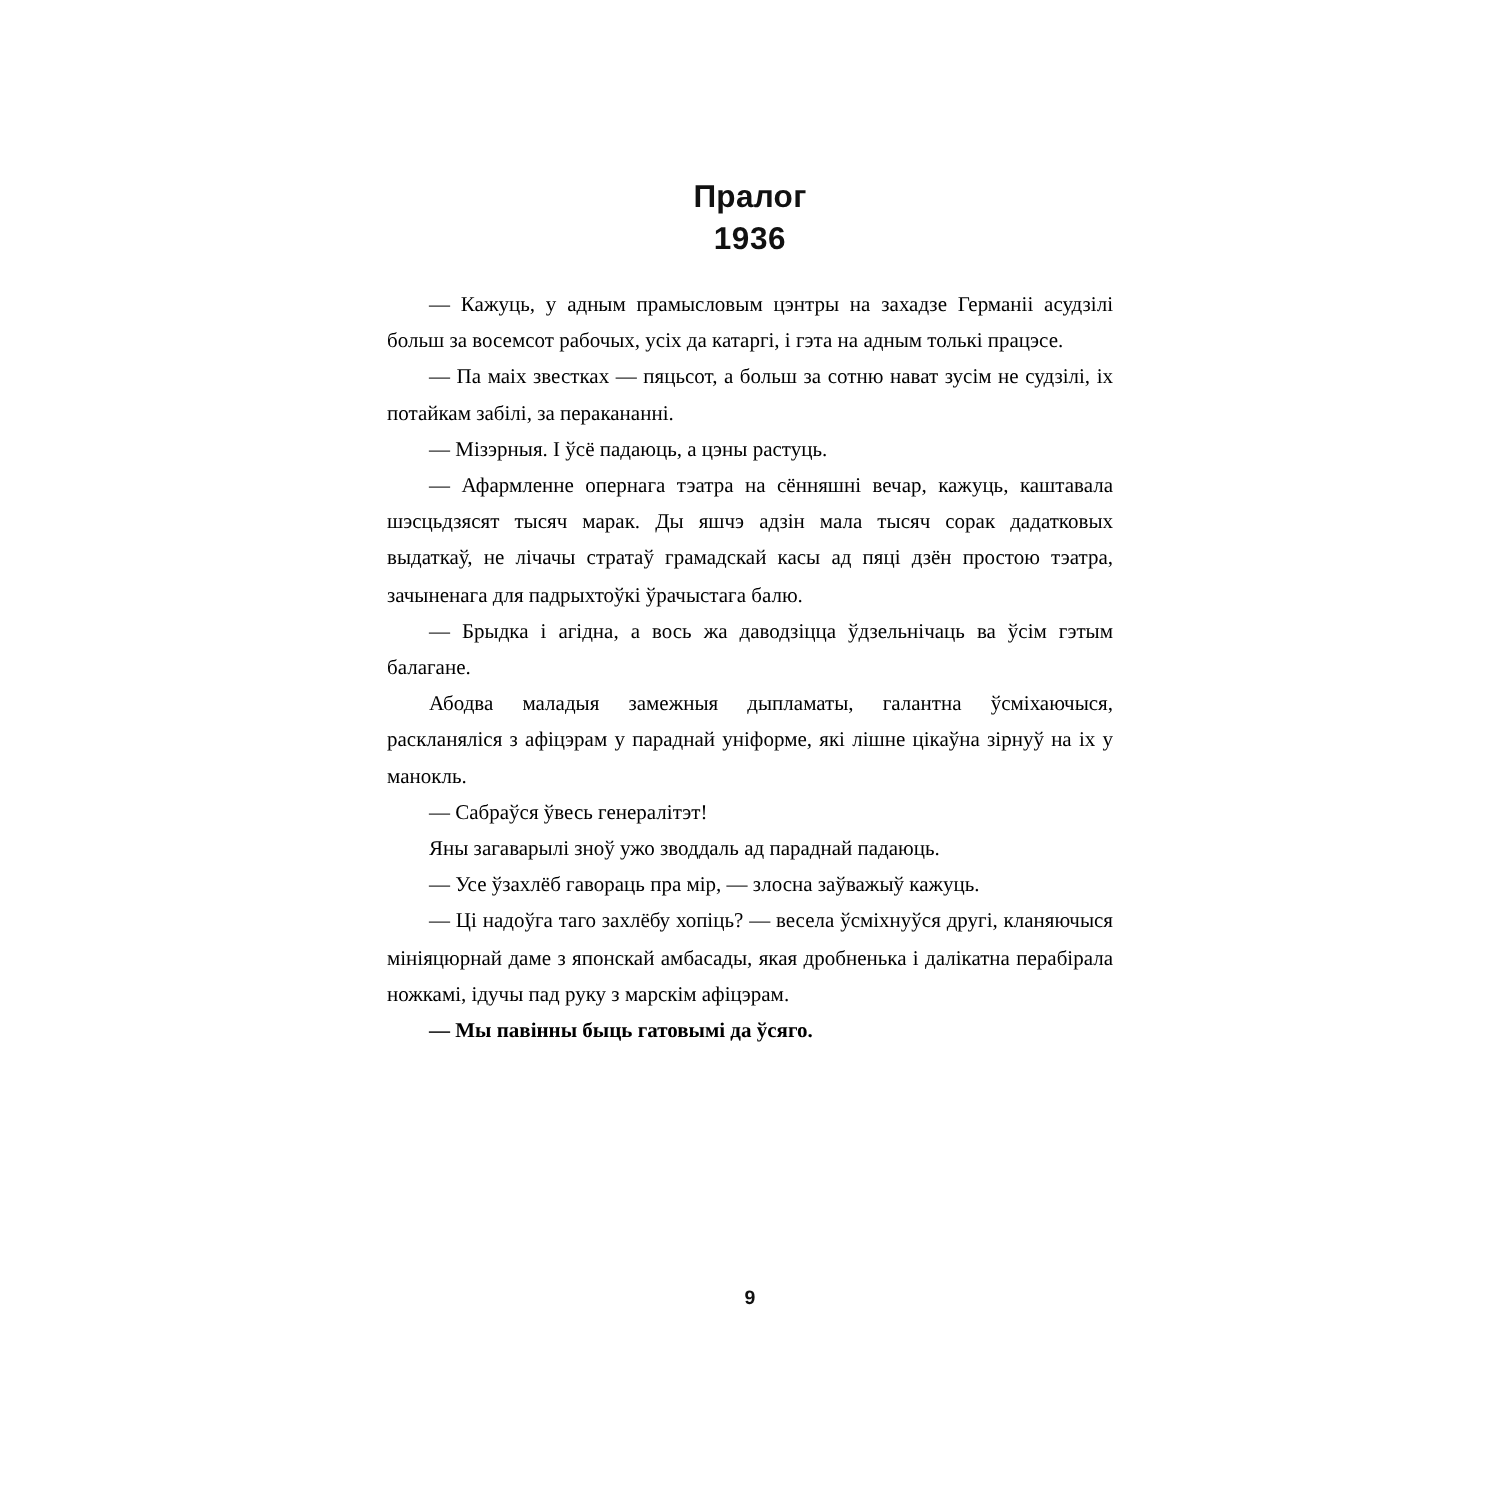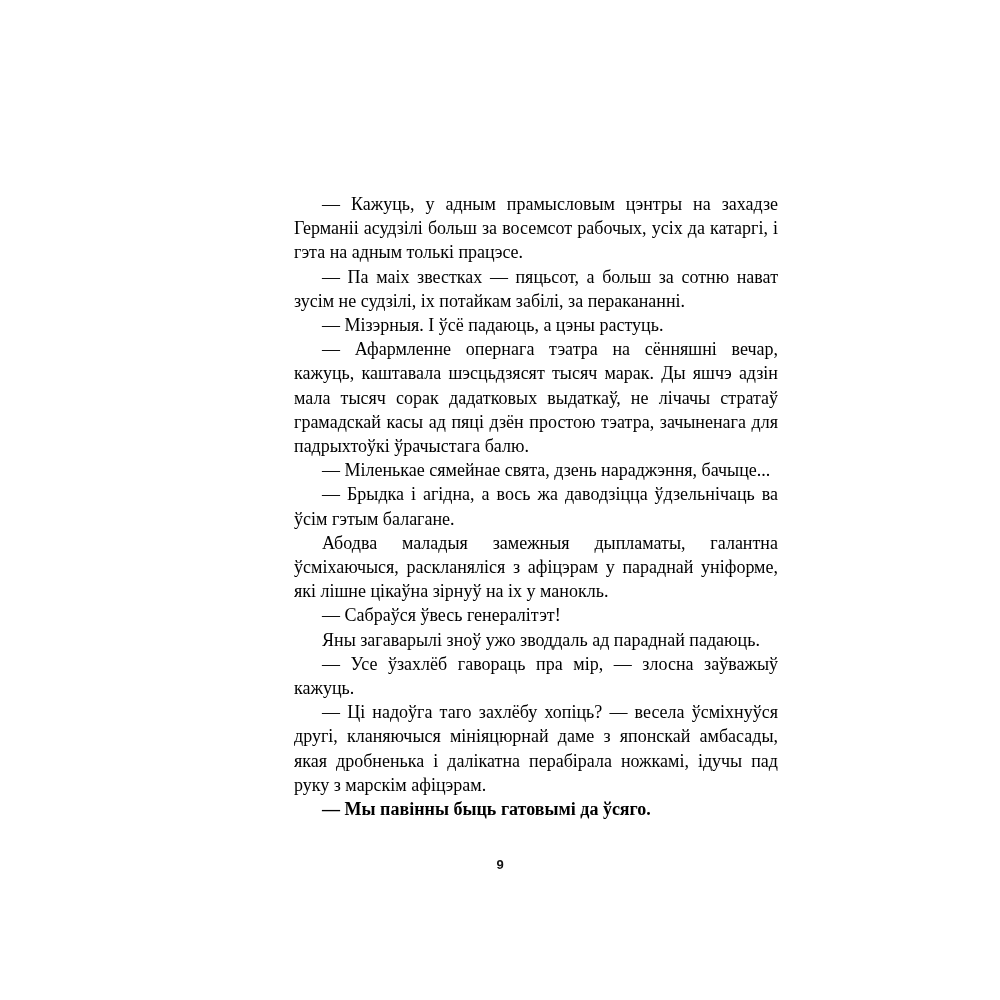--- a/index.html
+++ b/index.html
@@ -46,24 +46,23 @@
   }
 
   
   .textblock {
     position: absolute;
     left: 258px;
     top: 192px;
     width: 484px;
     text-align: justify;
     text-justify: inter-word;
-    font-size: 18px;
+    font-size: 14px;
     line-height: 24.2px;
     hyphens: manual;
-    margin-left: 36px;
     -webkit-hyphens: manual;
   }
   .textblock p {
     margin: 0;
     text-indent: 28px;
   }
   
   .textblock p:last-child {
     margin-bottom: 0;
     font-weight: bold;
@@ -81,27 +80,30 @@
     font-size: 13px;
     line-height: 16px;
     color: #111111;
   }
 </style>
 </head>
 <body>
 
 <div class="page">
 
+  <div class="heading">
+    <div class="title">Пралог</div>
+    <div class="subtitle">1936</div>
+  </div>
 
   <div class="textblock">
       <p>— Кажуць, у адным прамысловым цэнтры на захадзе Германіі асудзілі больш за восемсот рабочых, усіх да катаргі, і гэта на адным толькі працэсе.</p>
       <p>— Па маіх звестках — пяцьсот, а больш за сотню нават зусім не судзілі, іх потайкам забілі, за перакананні.</p>
       <p>— Мізэрныя. І ўсё падаюць, а цэны растуць.</p>
       <p>— Афармленне опернага тэатра на сённяшні вечар, кажуць, каштавала шэсцьдзясят тысяч марак. Ды яшчэ адзін мала тысяч сорак дадатковых выдаткаў, не лічачы стратаў грамадскай касы ад пяці дзён простою тэатра, зачыненага для падрыхтоўкі ўрачыстага балю.</p>
-      <p>— Міленькае сямейнае свята, дзень нараджэння, бачыце...</p>
       <p>— Брыдка і агідна, а вось жа даводзіцца ўдзельнічаць ва ўсім гэтым балагане.</p>
       <p>Абодва маладыя замежныя дыпламаты, галантна ўсміхаючыся, раскланяліся з афіцэрам у параднай уніформе, які лішне цікаўна зірнуў на іх у манокль.</p>
       <p>— Сабраўся ўвесь генералітэт!</p>
       <p>Яны загаварылі зноў ужо зводдаль ад параднай падаюць.</p>
       <p>— Усе ўзахлёб гавораць пра мір, — злосна заўважыў кажуць.</p>
       <p>— Ці надоўга таго захлёбу хопіць? — весела ўсміхнуўся другі, кланяючыся мініяцюрнай даме з японскай амбасады, якая дробненька і далікатна перабірала ножкамі, ідучы пад руку з марскім афіцэрам.</p>
       <p>— Мы павінны быць гатовымі да ўсяго.</p>
     </div>
 
   <div class="folio">9</div>

